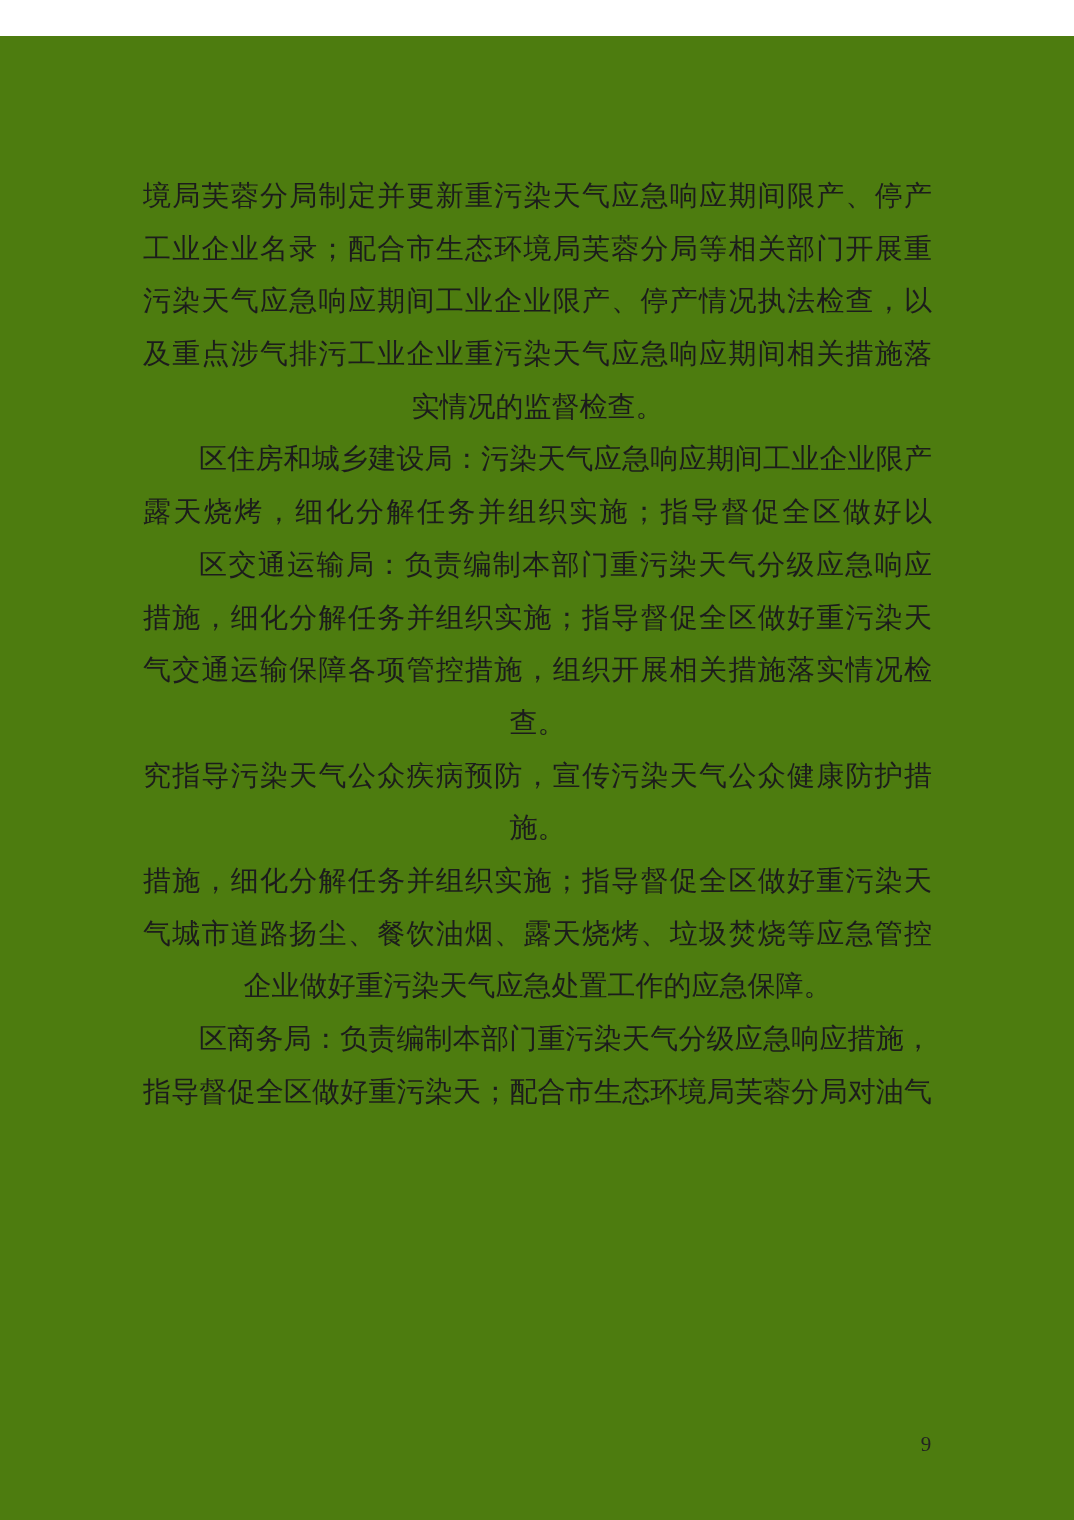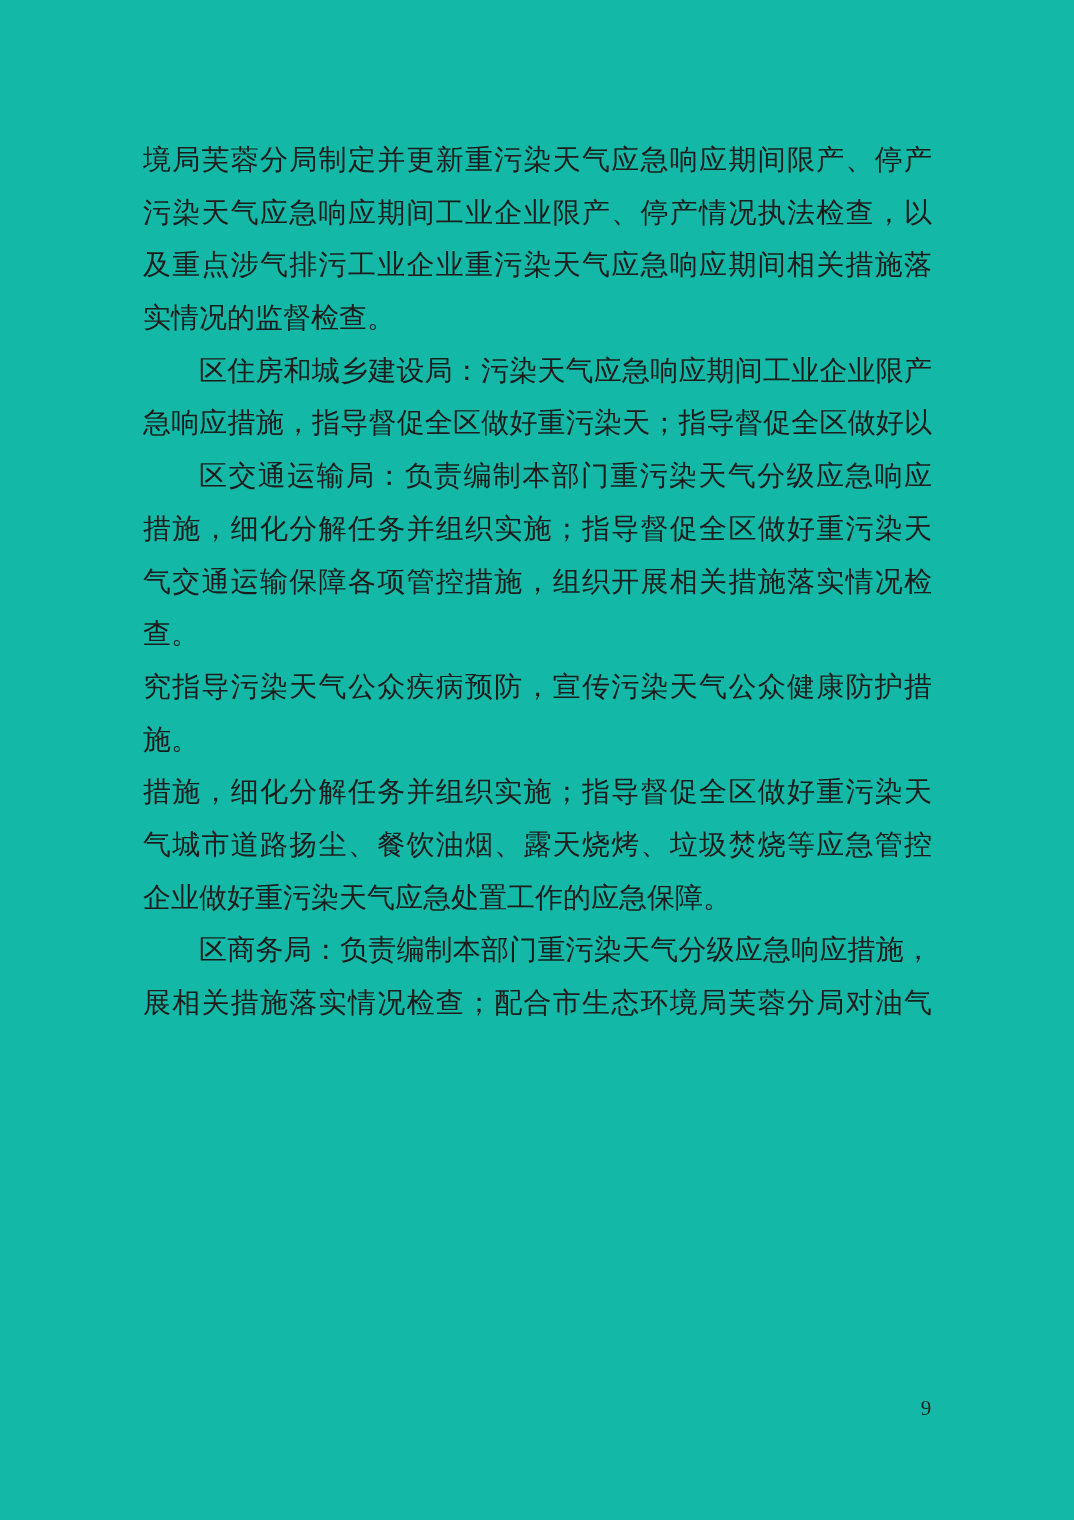--- a/index.html
+++ b/index.html
@@ -11,36 +11,37 @@
     width: 1074px;
     height: 1520px;
     background: #ffffff;
     position: relative;
     overflow: hidden;
     font-family: "Liberation Serif", "DejaVu Serif", serif;
   }
   .page {
     position: absolute;
     inset: 0;
-    background: #14b8a6;
+    background: #4d7c0f;
+    margin-top: 36px;
   }
   
   .doc-body {
     position: absolute;
     left: 143px;
     top: 134px;
     width: 789px;
     color: #1c1c1c;
     font-size: 28px;
     line-height: 52.7px;
     letter-spacing: 0;
   }
   .line {
     height: 52.7px;
-    text-align: left;
+    text-align: center;
   }
   .line.just {
     text-align: justify;
     text-align-last: justify;
     text-justify: inter-character;
   }
   .line.indent {
     text-indent: 2em;
   }
   
@@ -54,31 +55,32 @@
     color: #222222;
     font-family: "Liberation Serif", "DejaVu Serif", serif;
   }
 </style>
 </head>
 <body>
 
 <div class="page">
   <div class="doc-body" id="doc-body">
       <div class="line just">境局芙蓉分局制定并更新重污染天气应急响应期间限产、停产</div>
+      <div class="line just">工业企业名录；配合市生态环境局芙蓉分局等相关部门开展重</div>
       <div class="line just">污染天气应急响应期间工业企业限产、停产情况执法检查，以</div>
       <div class="line just">及重点涉气排污工业企业重污染天气应急响应期间相关措施落</div>
       <div class="line">实情况的监督检查。</div>
       <div class="line just indent">区住房和城乡建设局：污染天气应急响应期间工业企业限产</div>
-      <div class="line just">急响应措施，指导督促全区做好重污染天；指导督促全区做好以</div>
+      <div class="line just">露天烧烤，细化分解任务并组织实施；指导督促全区做好以</div>
       <div class="line just indent">区交通运输局：负责编制本部门重污染天气分级应急响应</div>
       <div class="line just">措施，细化分解任务并组织实施；指导督促全区做好重污染天</div>
       <div class="line just">气交通运输保障各项管控措施，组织开展相关措施落实情况检</div>
       <div class="line">查。</div>
       <div class="line just">究指导污染天气公众疾病预防，宣传污染天气公众健康防护措</div>
       <div class="line">施。</div>
       <div class="line just">措施，细化分解任务并组织实施；指导督促全区做好重污染天</div>
       <div class="line just">气城市道路扬尘、餐饮油烟、露天烧烤、垃圾焚烧等应急管控</div>
       <div class="line">企业做好重污染天气应急处置工作的应急保障。</div>
       <div class="line just indent">区商务局：负责编制本部门重污染天气分级应急响应措施，</div>
-      <div class="line just">展相关措施落实情况检查；配合市生态环境局芙蓉分局对油气</div>
+      <div class="line just">指导督促全区做好重污染天；配合市生态环境局芙蓉分局对油气</div>
     </div>
   <div class="page-number">9</div>
 </div>
 
 </body></html>

